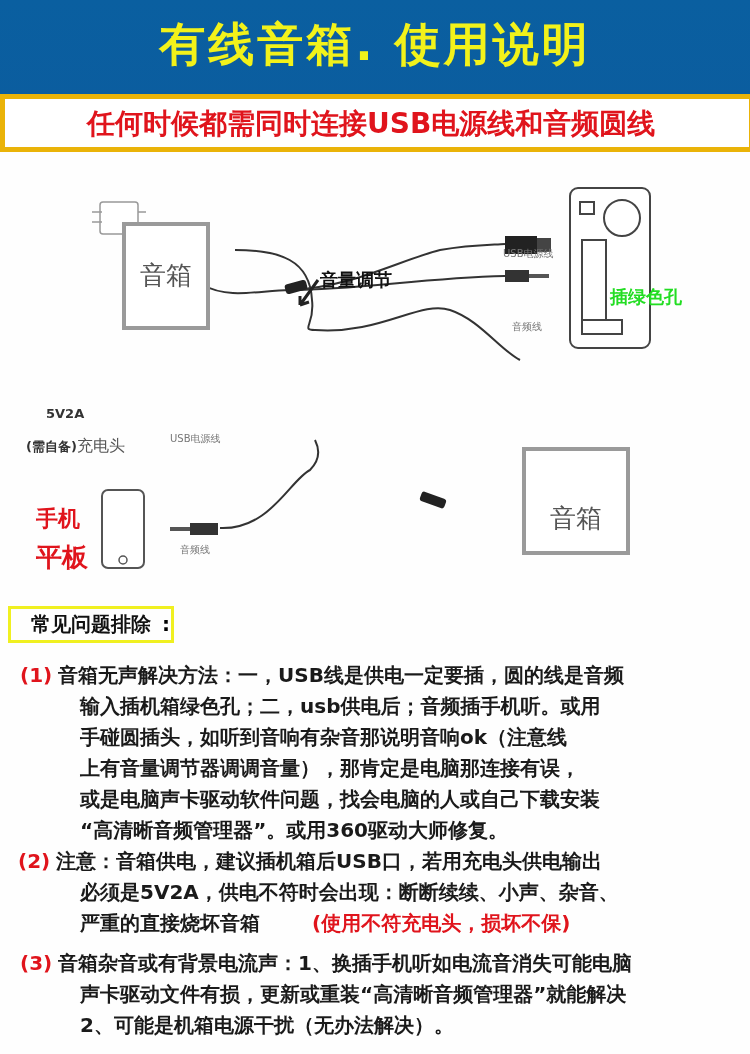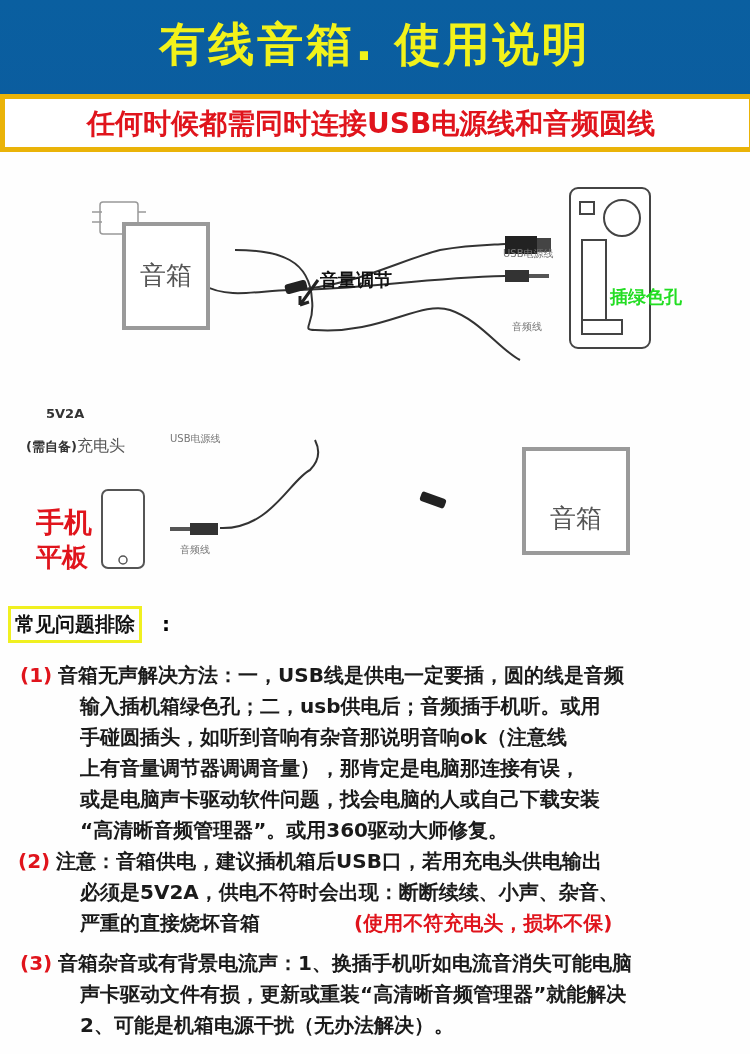--- a/index.html
+++ b/index.html
@@ -10,27 +10,27 @@
   .banner-title { position:absolute; left:0; top:14px; width:750px; text-align:center;
                   color:#f2f21a; font-size:46px; font-weight:bold; letter-spacing:3px; }
   .notice { position:absolute; left:0; top:94px; width:744px; height:48px;
             border:5px solid #eab308; background:#fff;text-align:right; }
   .notice-text { position:absolute; left:82px; top:6px; color:#e0141c; font-size:28px; font-weight:bold; }
   .dia { position:absolute; left:0; top:150px; width:750px; height:440px; }
   .box { position:absolute; border:4px solid #9a9a9a; background:#fff; }
   .box span { position:absolute; width:100%; text-align:center; color:#555; font-size:26px; font-weight:normal; }
   .lbl { position:absolute; white-space:nowrap; }
   .small { color:#777; font-size:10px; }
-  .sec-title { position:absolute; left:8px; top:606px; padding:2px 4px; border:3px solid #f0f020;
+  .sec-title { position:absolute; left:8px; top:606px; padding:2px 20px; border:3px solid #f0f020;
                font-size:20px; font-weight:bold; color:#111; }
   .colon { position:absolute; left:162px; top:612px; font-size:20px; font-weight:bold; }
   .item { position:absolute; left:20px; font-size:20px; font-weight:bold; color:#1a1a1a; line-height:30.5px; }
   .num { color:#e0141c; }
   .line { position:absolute; white-space:nowrap; }
-  .red { color:#e0141c;margin-left:42px; }
+  .red { color:#e0141c; }
 </style>
 </head>
 <body>
 
 <div class="banner">
   <div class="banner-title">有线音箱. 使用说明</div>
 </div>
 <div class="notice">
   <div class="notice-text">任何时候都需同时连接USB电源线和音频圆线</div>
 </div>
@@ -82,21 +82,21 @@
   <div class="lbl" style="left:320px;top:118px;font-size:18px;font-weight:bold;color:#111;">音量调节</div>
   <div class="lbl small" style="left:503px;top:97px;">USB电源线</div>
   <div class="lbl small" style="left:512px;top:170px;">音频线</div>
   <div class="lbl" style="left:610px;top:135px;font-size:18px;font-weight:bold;color:#22dd22;">插绿色孔</div>
 
   <div class="lbl" style="left:46px;top:256px;font-size:13px;font-weight:bold;color:#333;">5V2A</div>
   <div class="lbl" style="left:26px;top:286px;font-size:13px;color:#333;">
     <b>(需自备)</b><span style="font-size:16px;color:#555;">充电头</span></div>
   <div class="lbl small" style="left:170px;top:282px;">USB电源线</div>
   <div class="lbl small" style="left:180px;top:393px;">音频线</div>
-  <div class="lbl" style="left:36px;top:354px;font-size:28px;font-weight:bold;color:#e0141c;">手机</div>
+  <div class="lbl" style="left:36px;top:354px;font-size:22px;font-weight:bold;color:#e0141c;">手机</div>
   <div class="lbl" style="left:36px;top:390px;font-size:26px;font-weight:bold;color:#e0141c;">平板</div>
   <div class="box" style="left:522px;top:297px;width:100px;height:100px;">
     <span style="top:50px;">音箱</span>
     </div>
 </div>
 
 <div class="sec-title">常见问题排除</div>
 <div class="colon">:</div>
 
 <div class="item" style="top:660px;">

